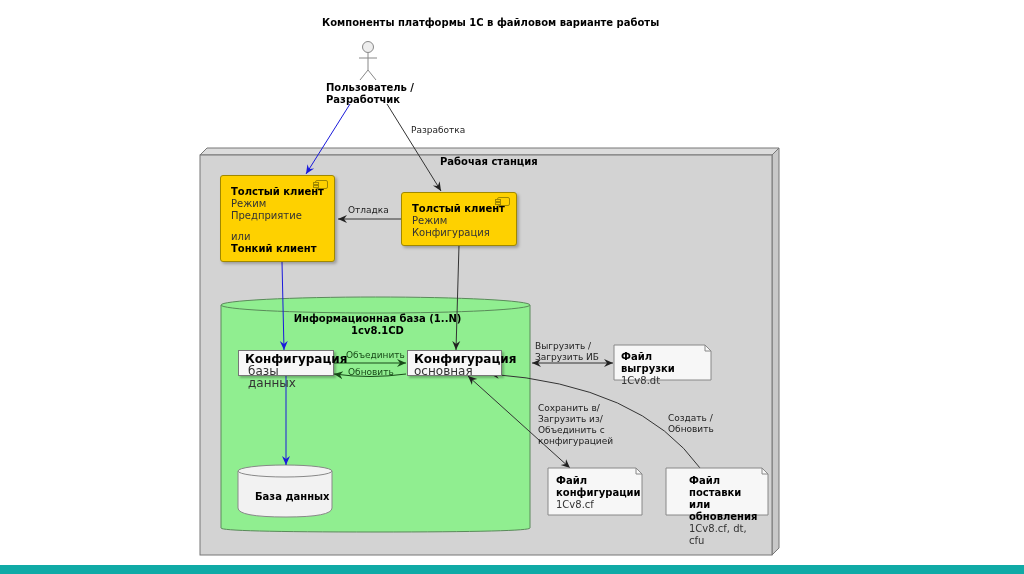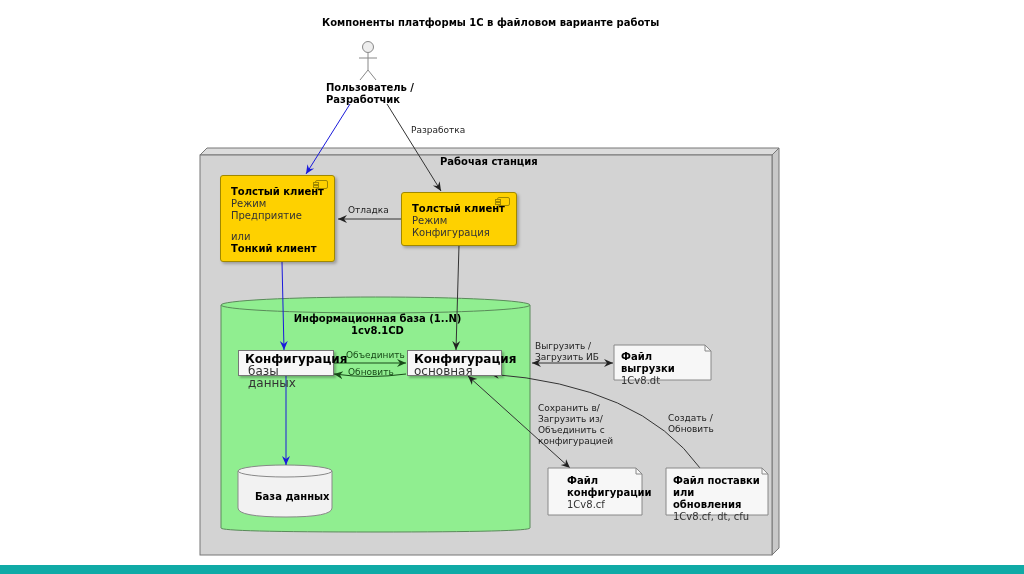--- a/index.html
+++ b/index.html
@@ -190,25 +190,25 @@
   <div>Загрузить из/</div>
   <div>Объединить с</div>
   <div>конфигурацией</div>
 </div>
 
 <div class="abs label center" style="left:668px; top:413px; width:58px;">
   <div>Создать /</div>
   <div>Обновить</div>
 </div>
 
-<div class="abs note" style="left:549px; top:469px; width:92px; height:45px; background:transparent; padding:6px 7px 0 18px;">
+<div class="abs note" style="left:549px; top:469px; width:92px; height:45px; background:transparent; padding:6px 7px 0 7px;">
   <div><b>Файл</b></div>
   <div><b>конфигурации</b></div>
   <div>1Cv8.cf</div>
 </div>
 
-<div class="abs note" style="left:667px; top:469px; width:100px; height:45px; background:transparent; padding:6px 6px 0 6px;">
+<div class="abs note" style="left:667px; top:469px; width:100px; height:45px; background:transparent; padding:6px 6px 0 22px;">
   <div><b>Файл поставки</b></div>
   <div><b>или обновления</b></div>
   <div>1Cv8.cf, dt, cfu</div>
 </div>
 
 <div class="abs footer-bar"></div>
 
 </body></html>

